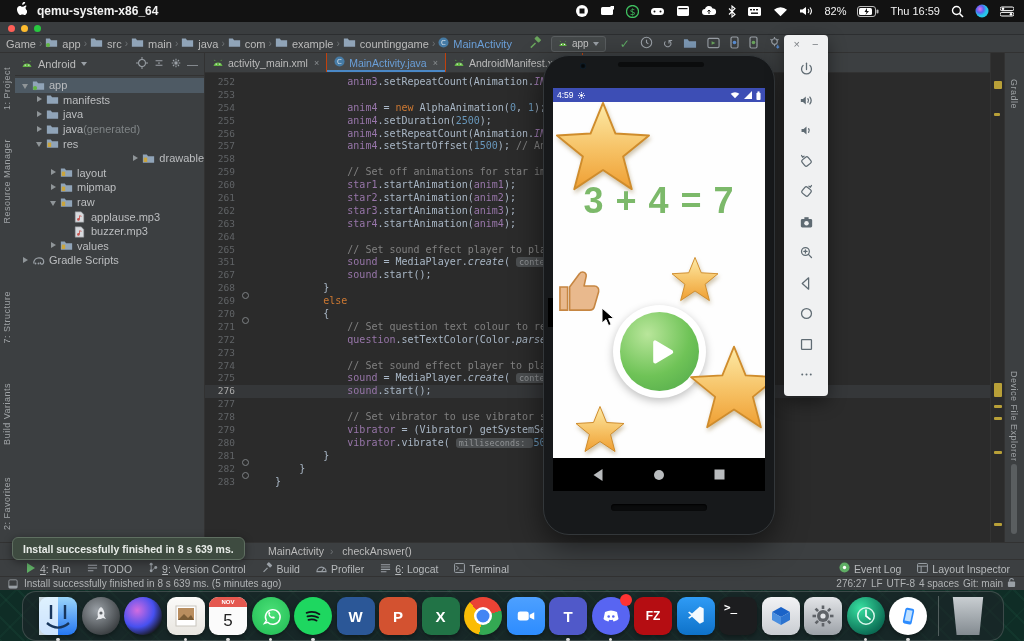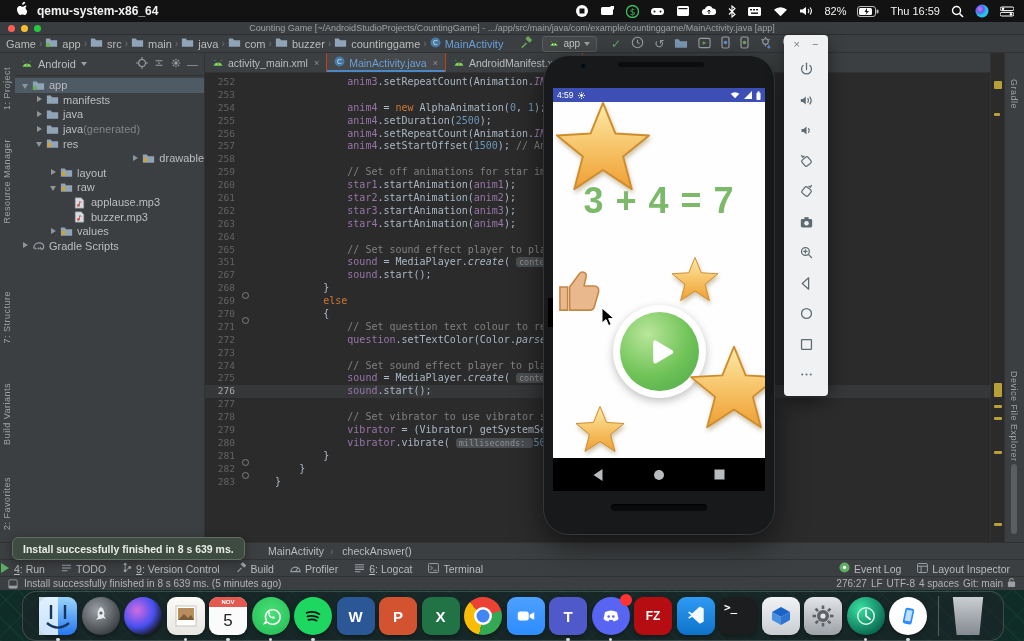--- a/index.html
+++ b/index.html
@@ -66,21 +66,21 @@
   .cmt{color:#808080}.cnst{color:#9876aa;font-style:italic}.mth{font-style:italic}
   .hint{background:#4b4e50;color:#8f9294;border-radius:3px;padding:0 3px;font-size:8.5px;}
   .stripe{position:absolute;right:19px;top:0;width:14px;height:100%;background:#2b2b2b;border-left:1px solid #333;}
   .smark{position:absolute;left:3px;width:8px;background:#b8a038;border-radius:1px;}
   .scroll-thumb{position:absolute;right:6px;bottom:8px;width:6px;height:70px;background:#5a5e60;border-radius:3px;}
   
   .crumbbar{position:absolute;left:0;top:520px;width:100%;height:17px;background:#3c3f41;border-top:1px solid #323232;
     display:flex;align-items:center;font-size:10.5px;color:#bbb;padding-left:268px;box-sizing:border-box;gap:6px;}
   .twbar{position:absolute;left:0;top:537px;width:100%;height:17px;background:#3c3f41;border-top:1px solid #323232;
     display:flex;align-items:center;font-size:10.5px;color:#b7babc;}
-  .twl{display:flex;gap:16px;align-items:center;}
+  .twl{display:flex;gap:16px;padding-left:26px;align-items:center;}
   .twr{margin-left:auto;display:flex;gap:16px;padding-right:14px;align-items:center;}
   .twitem{display:flex;align-items:center;gap:4px;white-space:nowrap;}
   .statusbar{position:absolute;left:0;top:554px;width:100%;height:13px;background:#3c3f41;border-top:1px solid #323232;
     display:flex;align-items:center;font-size:10px;color:#b0b3b5;}
   .sb-left{display:flex;align-items:center;gap:6px;padding-left:8px;}
   .sb-right{margin-left:auto;display:flex;align-items:center;gap:4px;padding-right:8px;}
   
   .balloon{position:absolute;left:12px;top:537px;z-index:40;background:#3e4b40;border:1px solid #5f6f61;border-radius:6px;
     height:21px;display:flex;align-items:center;padding:0 10px;font-size:10.5px;font-weight:bold;color:#e8ece8;white-space:nowrap;box-shadow:0 2px 8px rgba(0,0,0,.4);}
   
@@ -253,21 +253,20 @@
     </div>
   </div>
 
   <div class="ide">
     <div class="titlebar">
       <div class="lights">
         <span class="light" style="background:#ff5f57"></span>
         <span class="light" style="background:#febc2e"></span>
         <span class="light" style="background:#28c840"></span>
       </div>
-      <div class="title">Counting Game [~/AndroidStudioProjects/CountingGame] - .../app/src/main/java/com/example/countinggame/MainActivity.java [app]</div>
     </div>
 
     <div class="navbar">
       <span id="crumbs" style="display:flex;align-items:center;">
           <span class="crumb">
             <span>Game</span>
           </span>
           <span class="crumb-sep">›</span>
           <span class="crumb">
             <span><svg width="13" height="11" viewBox="0 0 15 12">
@@ -302,21 +301,21 @@
             <span><svg width="13" height="11" viewBox="0 0 15 12">
                 <path d="M1 1.5h4.5L7 3.5h7V11H1z" fill="#90a4b8"></path>
               </svg></span>
             <span>com</span>
           </span>
           <span class="crumb-sep">›</span>
           <span class="crumb">
             <span><svg width="13" height="11" viewBox="0 0 15 12">
                 <path d="M1 1.5h4.5L7 3.5h7V11H1z" fill="#90a4b8"></path>
               </svg></span>
-            <span>buzzer</span>
+            <span>example</span>
           </span>
           <span class="crumb-sep">›</span>
           <span class="crumb">
             <span><svg width="13" height="11" viewBox="0 0 15 12">
                 <path d="M1 1.5h4.5L7 3.5h7V11H1z" fill="#90a4b8"></path>
               </svg></span>
             <span>countinggame</span>
           </span>
           <span class="crumb-sep">›</span>
           <span class="crumb hl">
@@ -465,20 +464,28 @@
             </div>
             <div class="trow" style="padding-left: 34px;">
               <span class="chev closed"></span>
               <span class="ticon"><svg width="13" height="11" viewBox="0 0 15 12">
                   <path d="M1 1.5h4.5L7 3.5h7V11H1z" fill="#90a4b8"></path>
                   <rect x="2" y="5" width="4" height="5" fill="#caa53d"></rect>
                 </svg></span>
               <span>layout</span>
             </div>
             <div class="trow" style="padding-left: 34px;">
+              <span class="chev closed"></span>
+              <span class="ticon"><svg width="13" height="11" viewBox="0 0 15 12">
+                  <path d="M1 1.5h4.5L7 3.5h7V11H1z" fill="#90a4b8"></path>
+                  <rect x="2" y="5" width="4" height="5" fill="#caa53d"></rect>
+                </svg></span>
+              <span>mipmap</span>
+            </div>
+            <div class="trow" style="padding-left: 34px;">
               <span class="chev open"></span>
               <span class="ticon"><svg width="13" height="11" viewBox="0 0 15 12">
                   <path d="M1 1.5h4.5L7 3.5h7V11H1z" fill="#90a4b8"></path>
                   <rect x="2" y="5" width="4" height="5" fill="#caa53d"></rect>
                 </svg></span>
               <span>raw</span>
             </div>
             <div class="trow" style="padding-left: 48px;">
               <span class="chev "></span>
               <span class="ticon"><svg width="11" height="12" viewBox="0 0 12 14">

